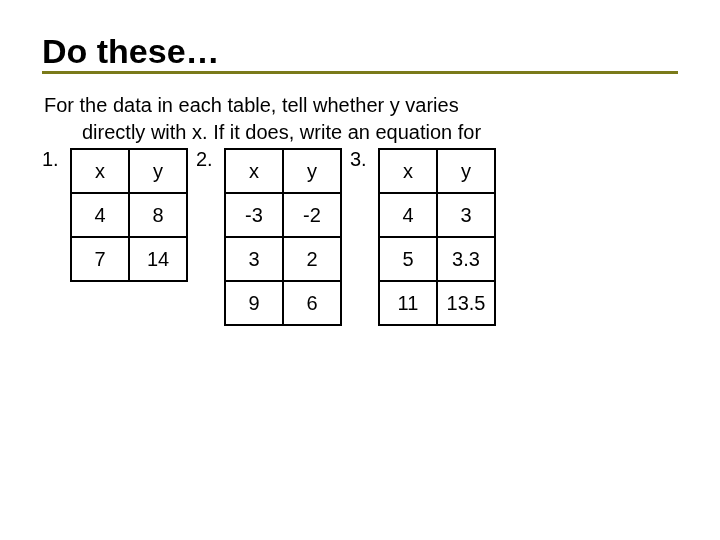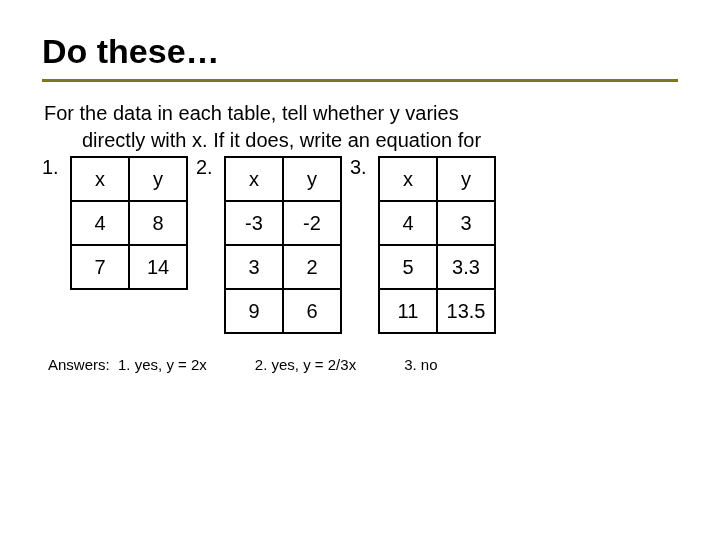--- a/index.html
+++ b/index.html
@@ -9,21 +9,21 @@
     background: #fff;
     font-family: Verdana, Geneva, sans-serif;
     color: #000;
     overflow: hidden;
   }
   .slide {
     padding: 32px 42px 20px 42px;
   }
   .title-block {
     border-bottom: 3px solid #7a7a1a;
-    padding-bottom: 8px;
+    padding-bottom: 0;
     margin-bottom: 18px;
   }
   .title {
     font-size: 34px;
     font-weight: bold;
     color: #000;
   }
   .prompt {
     font-size: 20px;
     line-height: 1.35;
@@ -153,22 +153,14 @@
         <tr>
           <td>11</td>
           <td>13.5</td>
         </tr>
       </tbody>
         </table>
     </div>
 
   </div>
 
-  <div class="answers">
-    <span>
-      <span>Answers:</span>&nbsp;
-      <span>1.  yes, y = 2x</span>
-    </span>
-    <span>2.  yes, y = 2/3x</span>
-    <span>3.  no</span>
-  </div>
 
 </div>
 
 </body></html>

